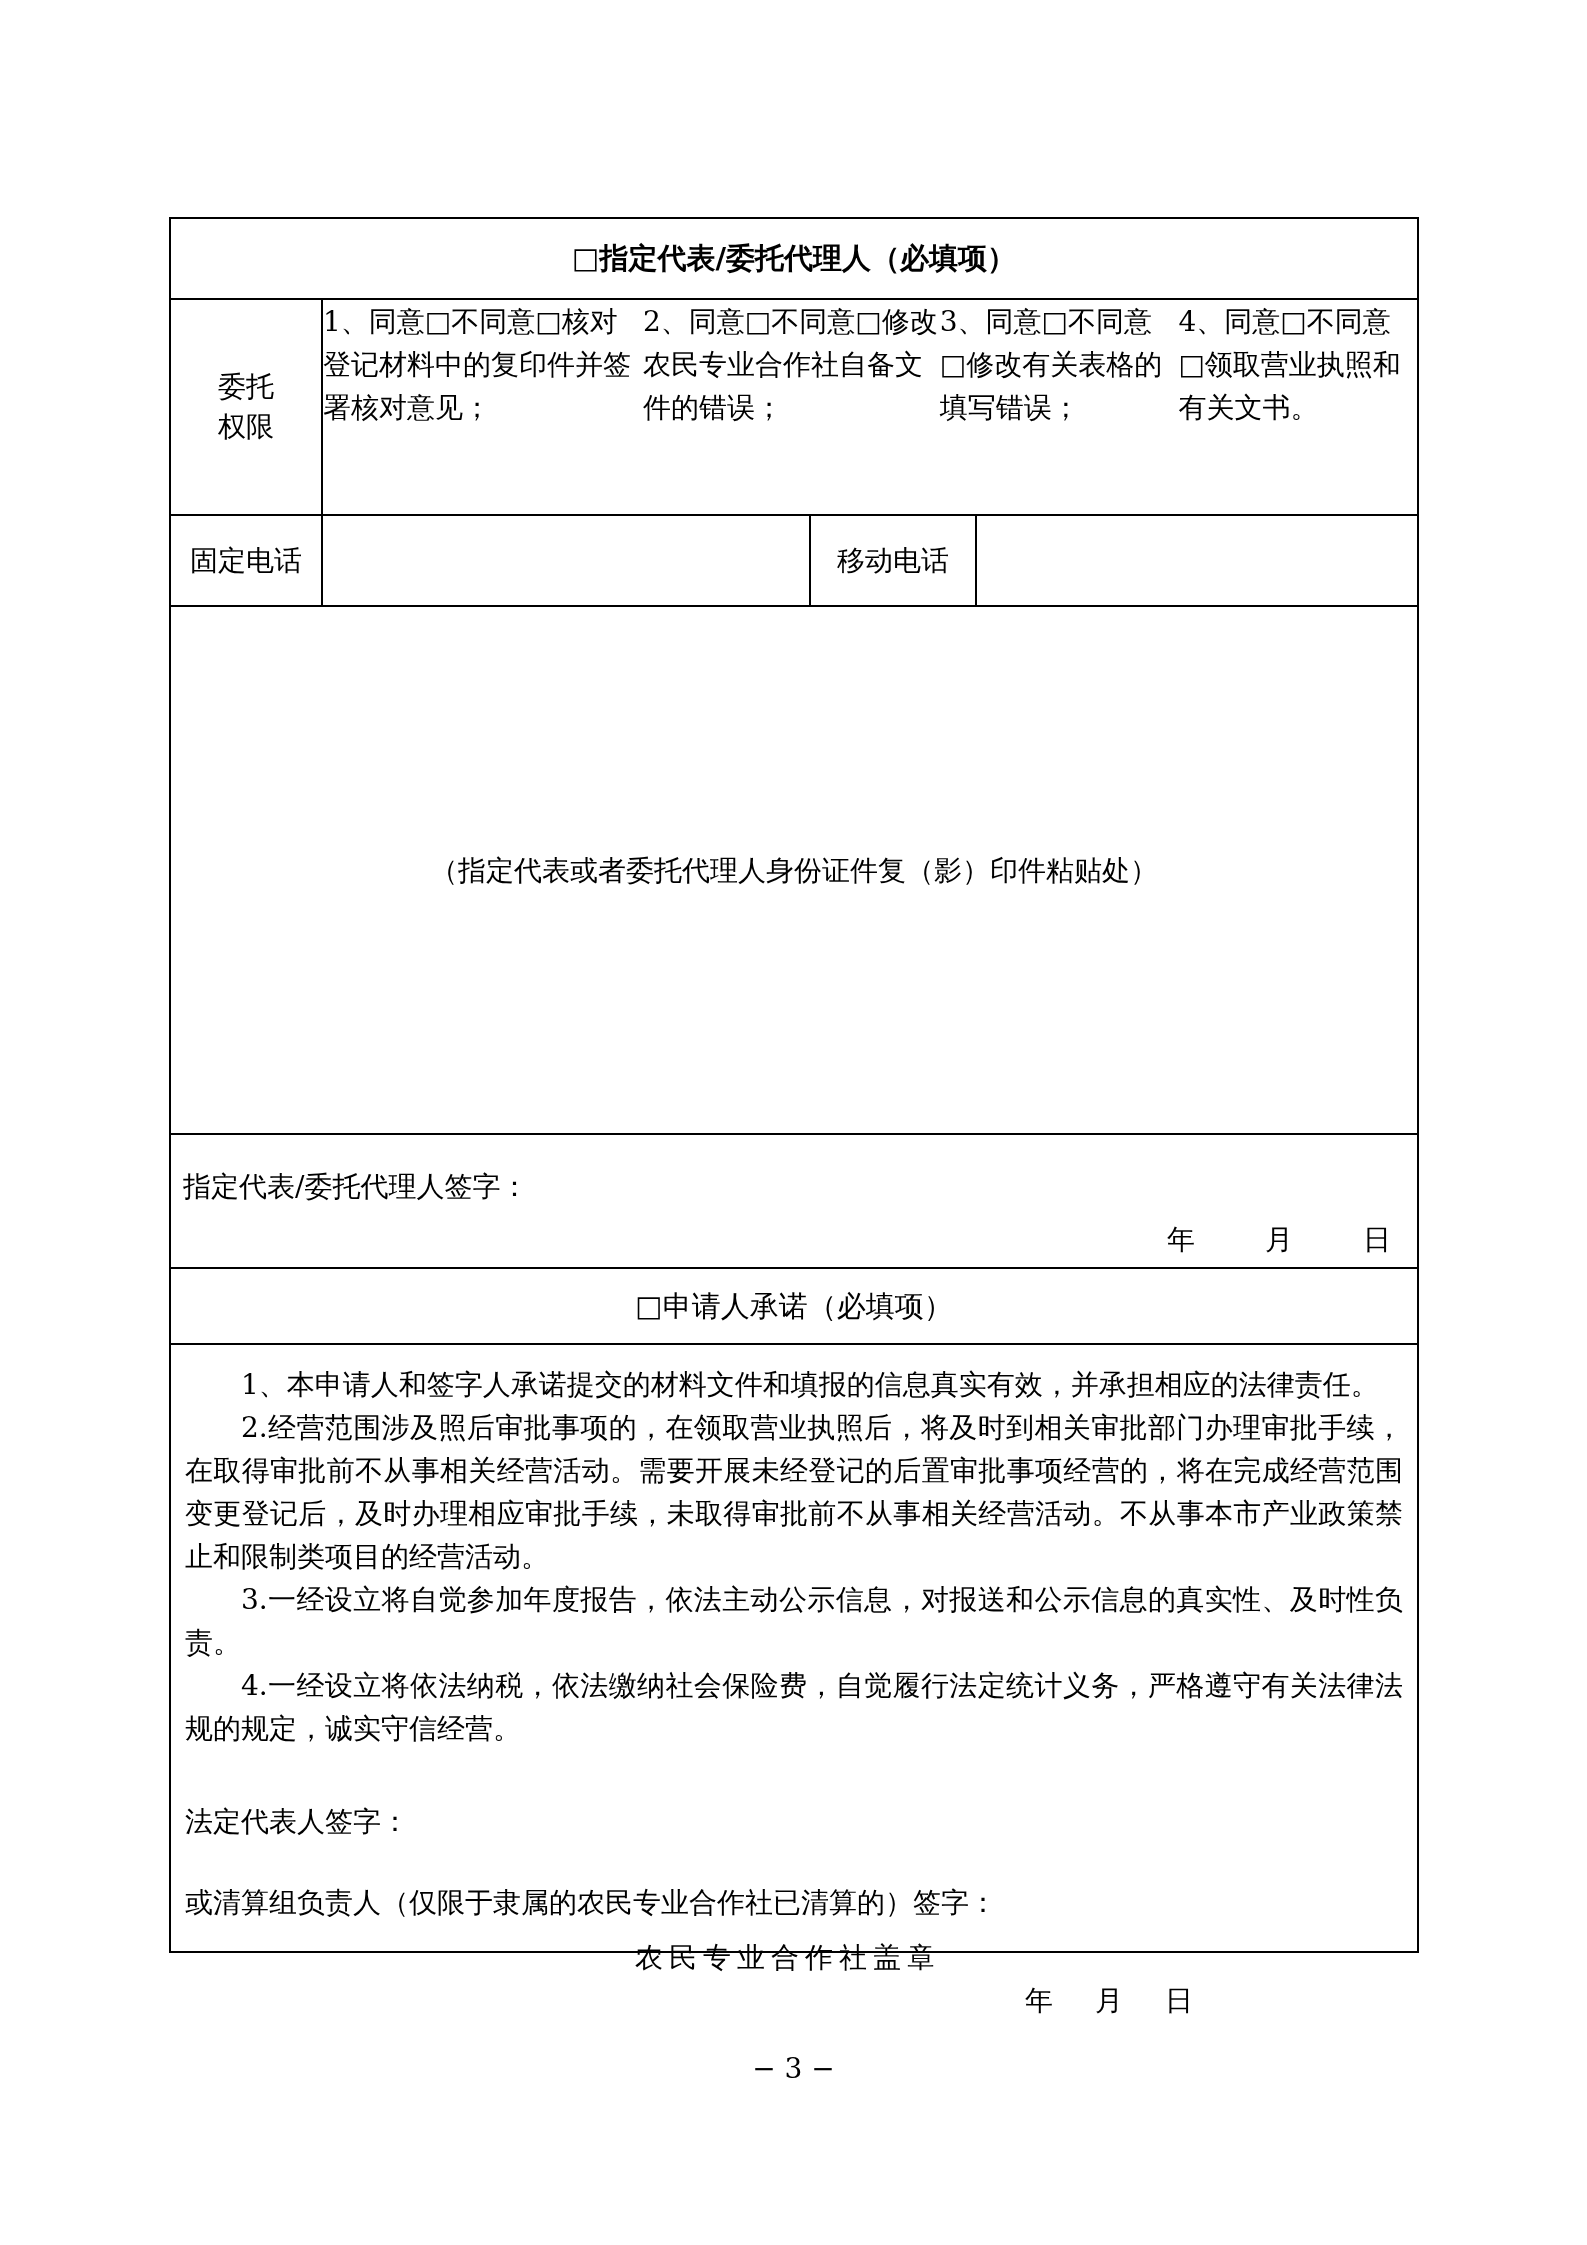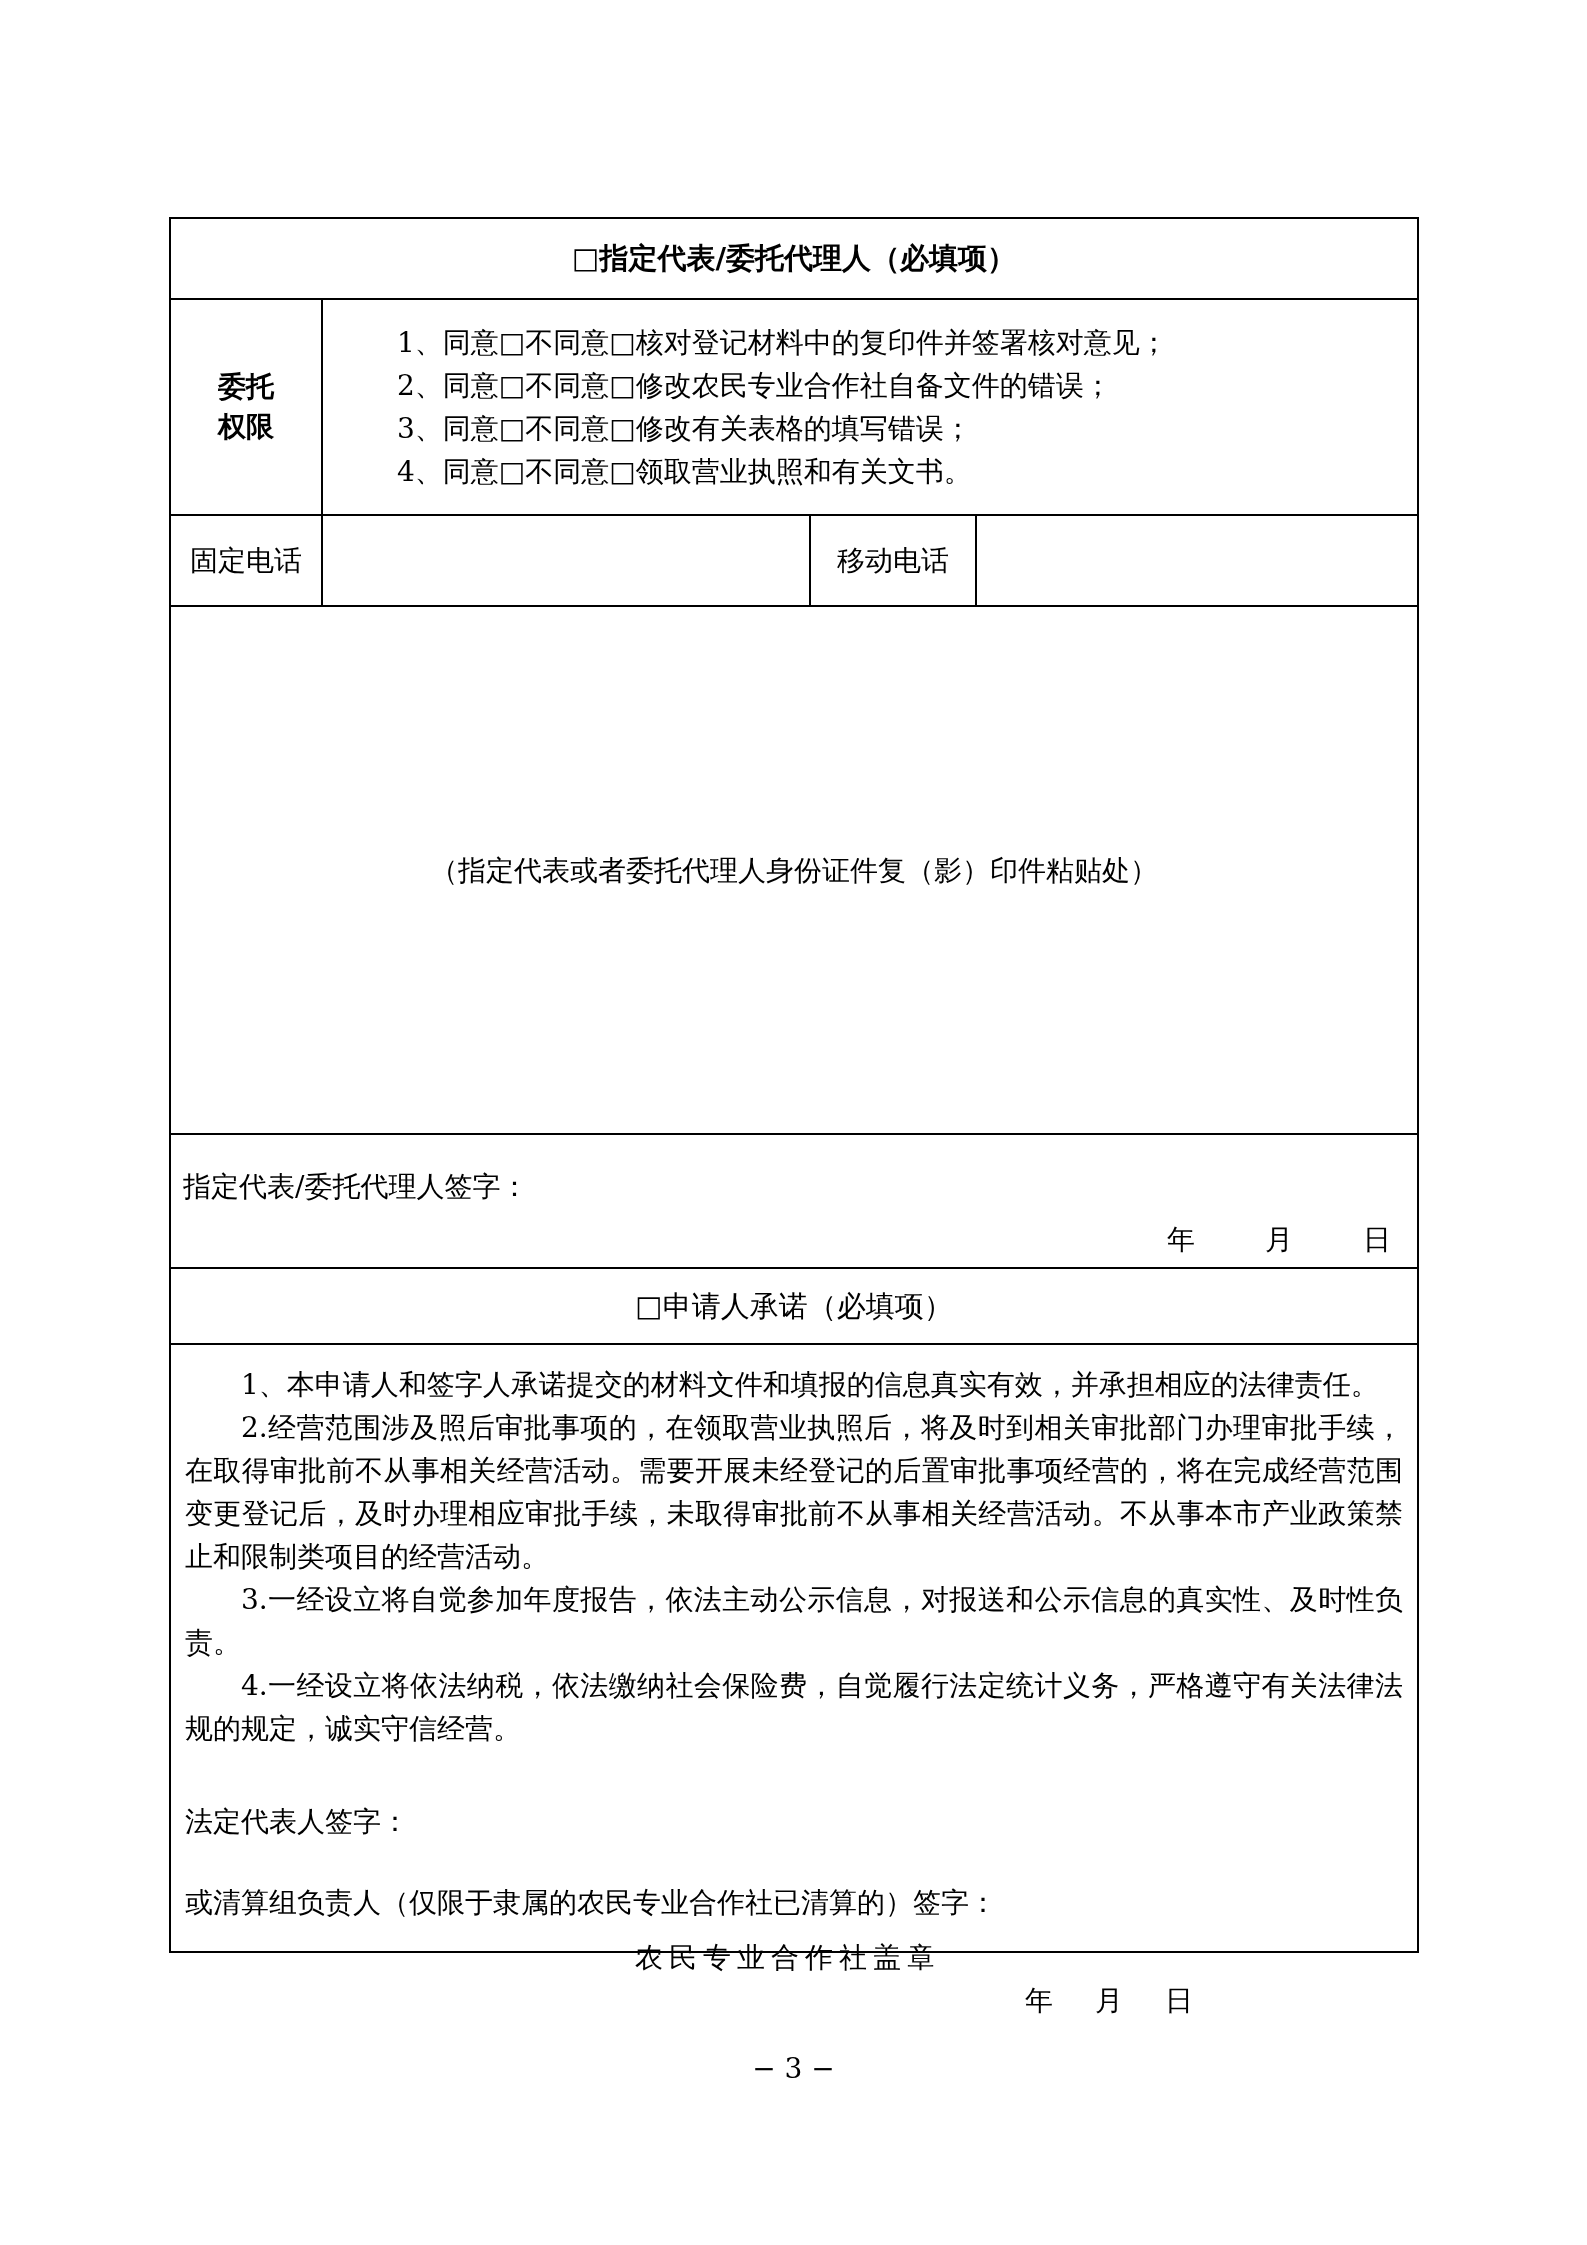--- a/index.html
+++ b/index.html
@@ -39,28 +39,25 @@
   .row-delegation { height: 216px; display: flex; }
   .delegation-label {
     width: 152px;
     border-right: 2px solid #000;
     box-sizing: border-box;
     display: flex;
     flex-direction: column;
     align-items: center;
     justify-content: center;
     line-height: 40px;
-    font-weight: bold;
   }
   .delegation-items {
     flex: 1;
     display: flex;
-    flex-direction: column;
-    justify-content: center;
-    padding-left: 74px;
+    justify-content: center;
   }
   .row-phone { height: 91px; display: flex; }
   .phone-label {
     box-sizing: border-box;
     border-right: 2px solid #000;
     display: flex;
     align-items: center;
     justify-content: center;
   }
   .phone-label.fixed { width: 152px; }

